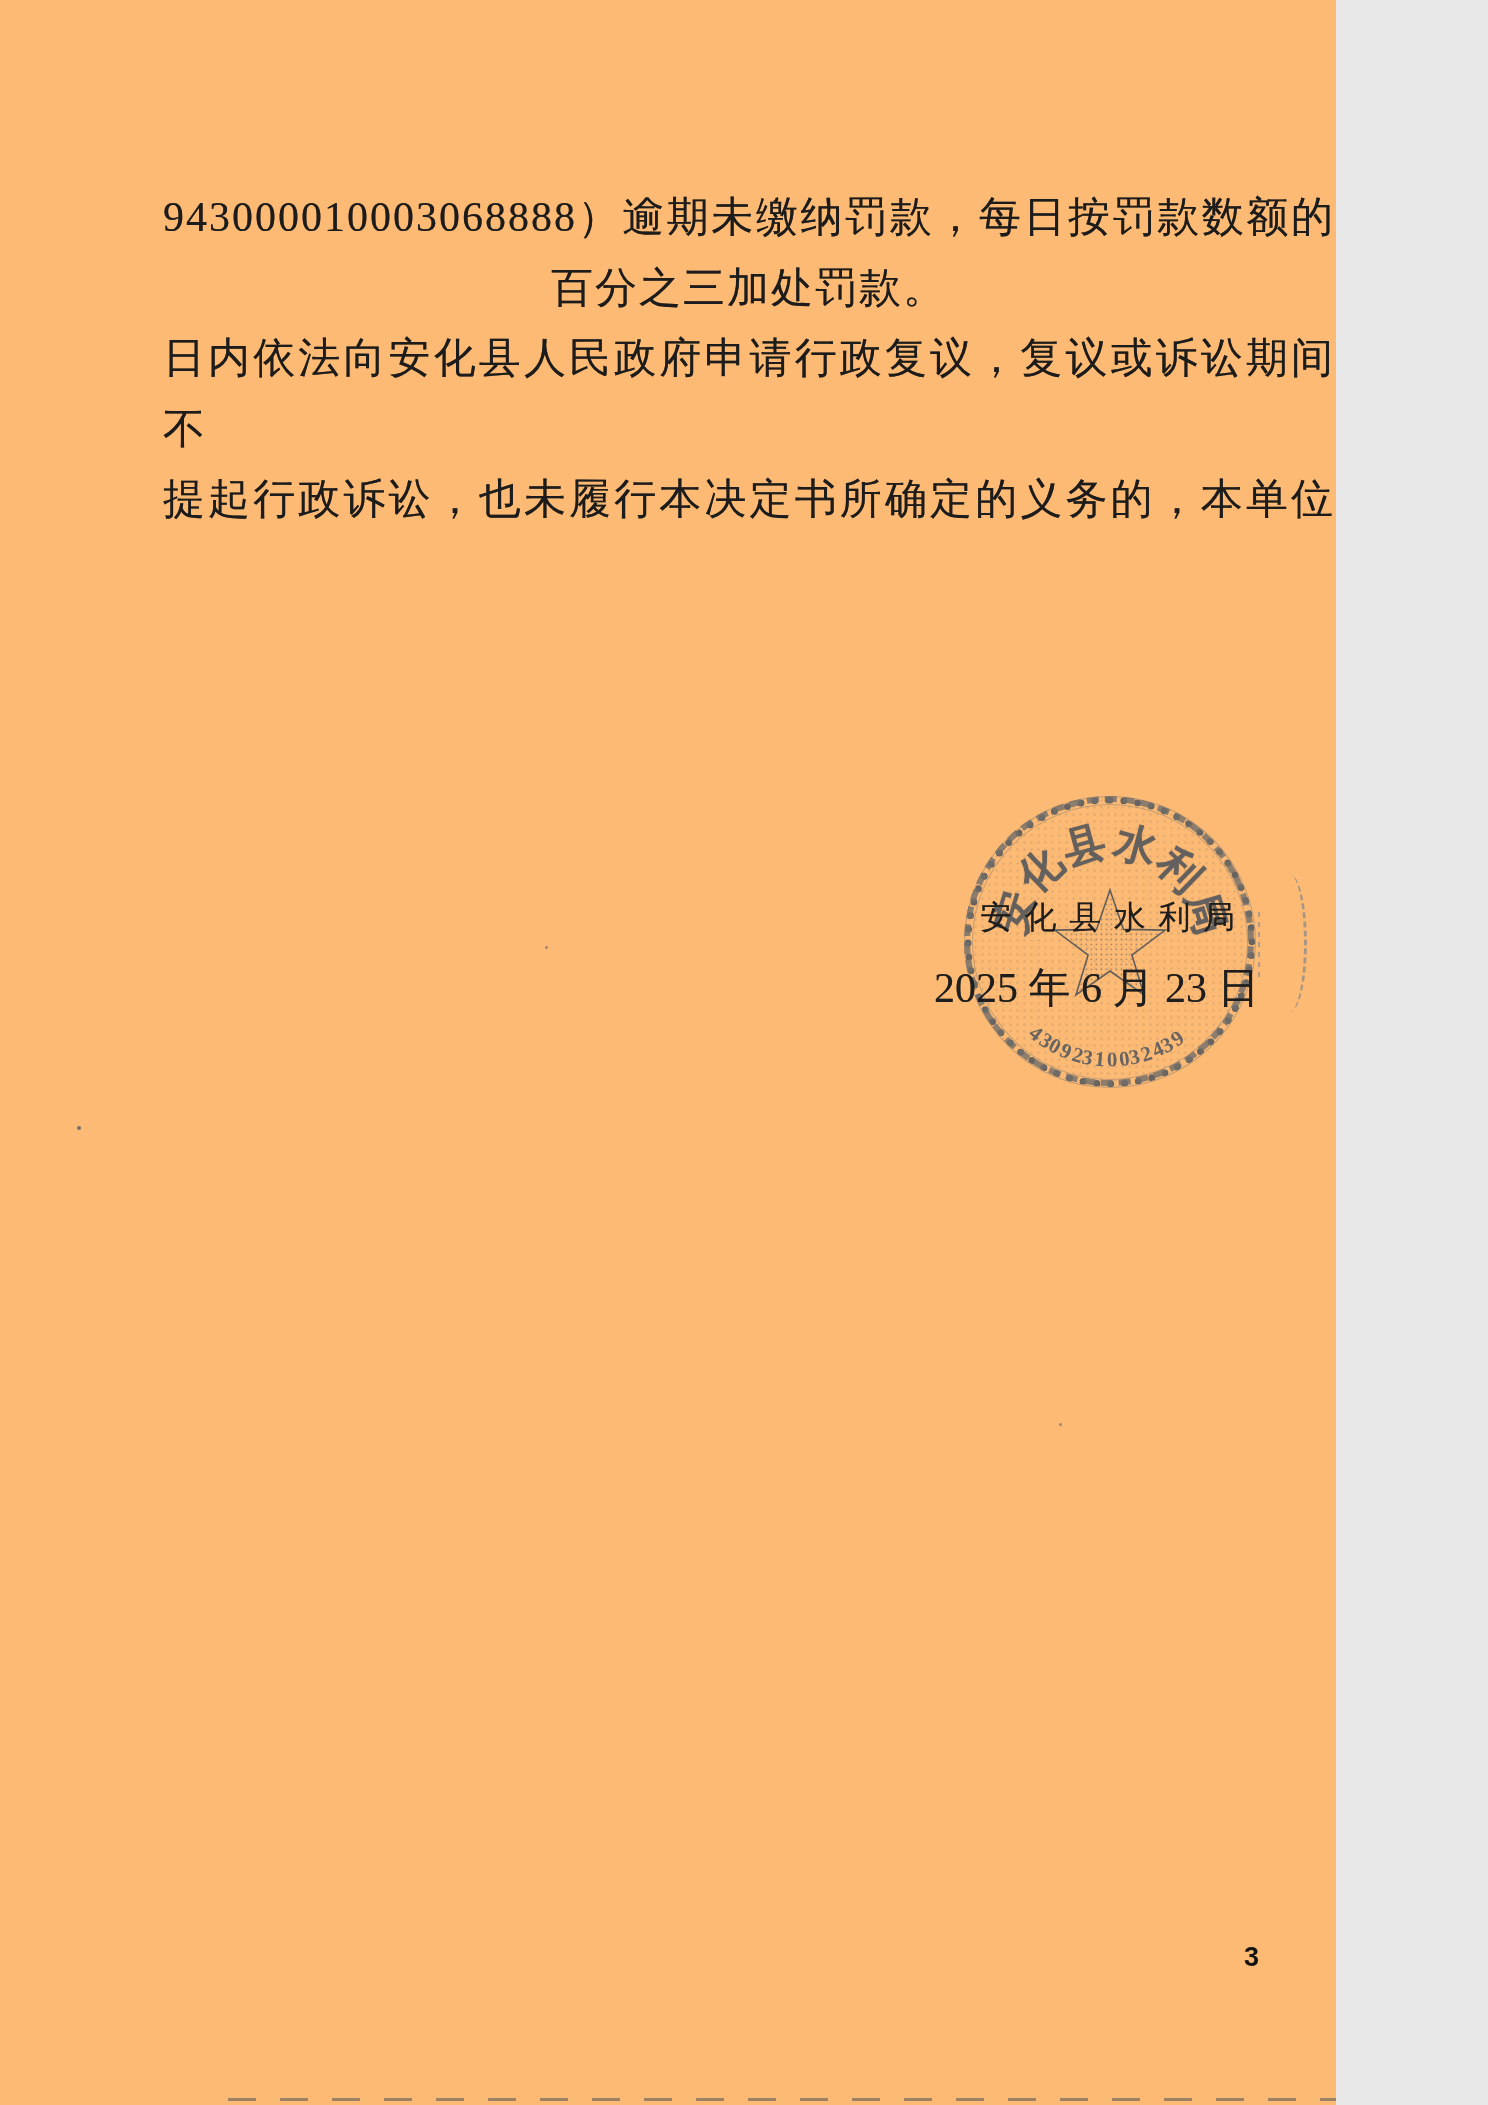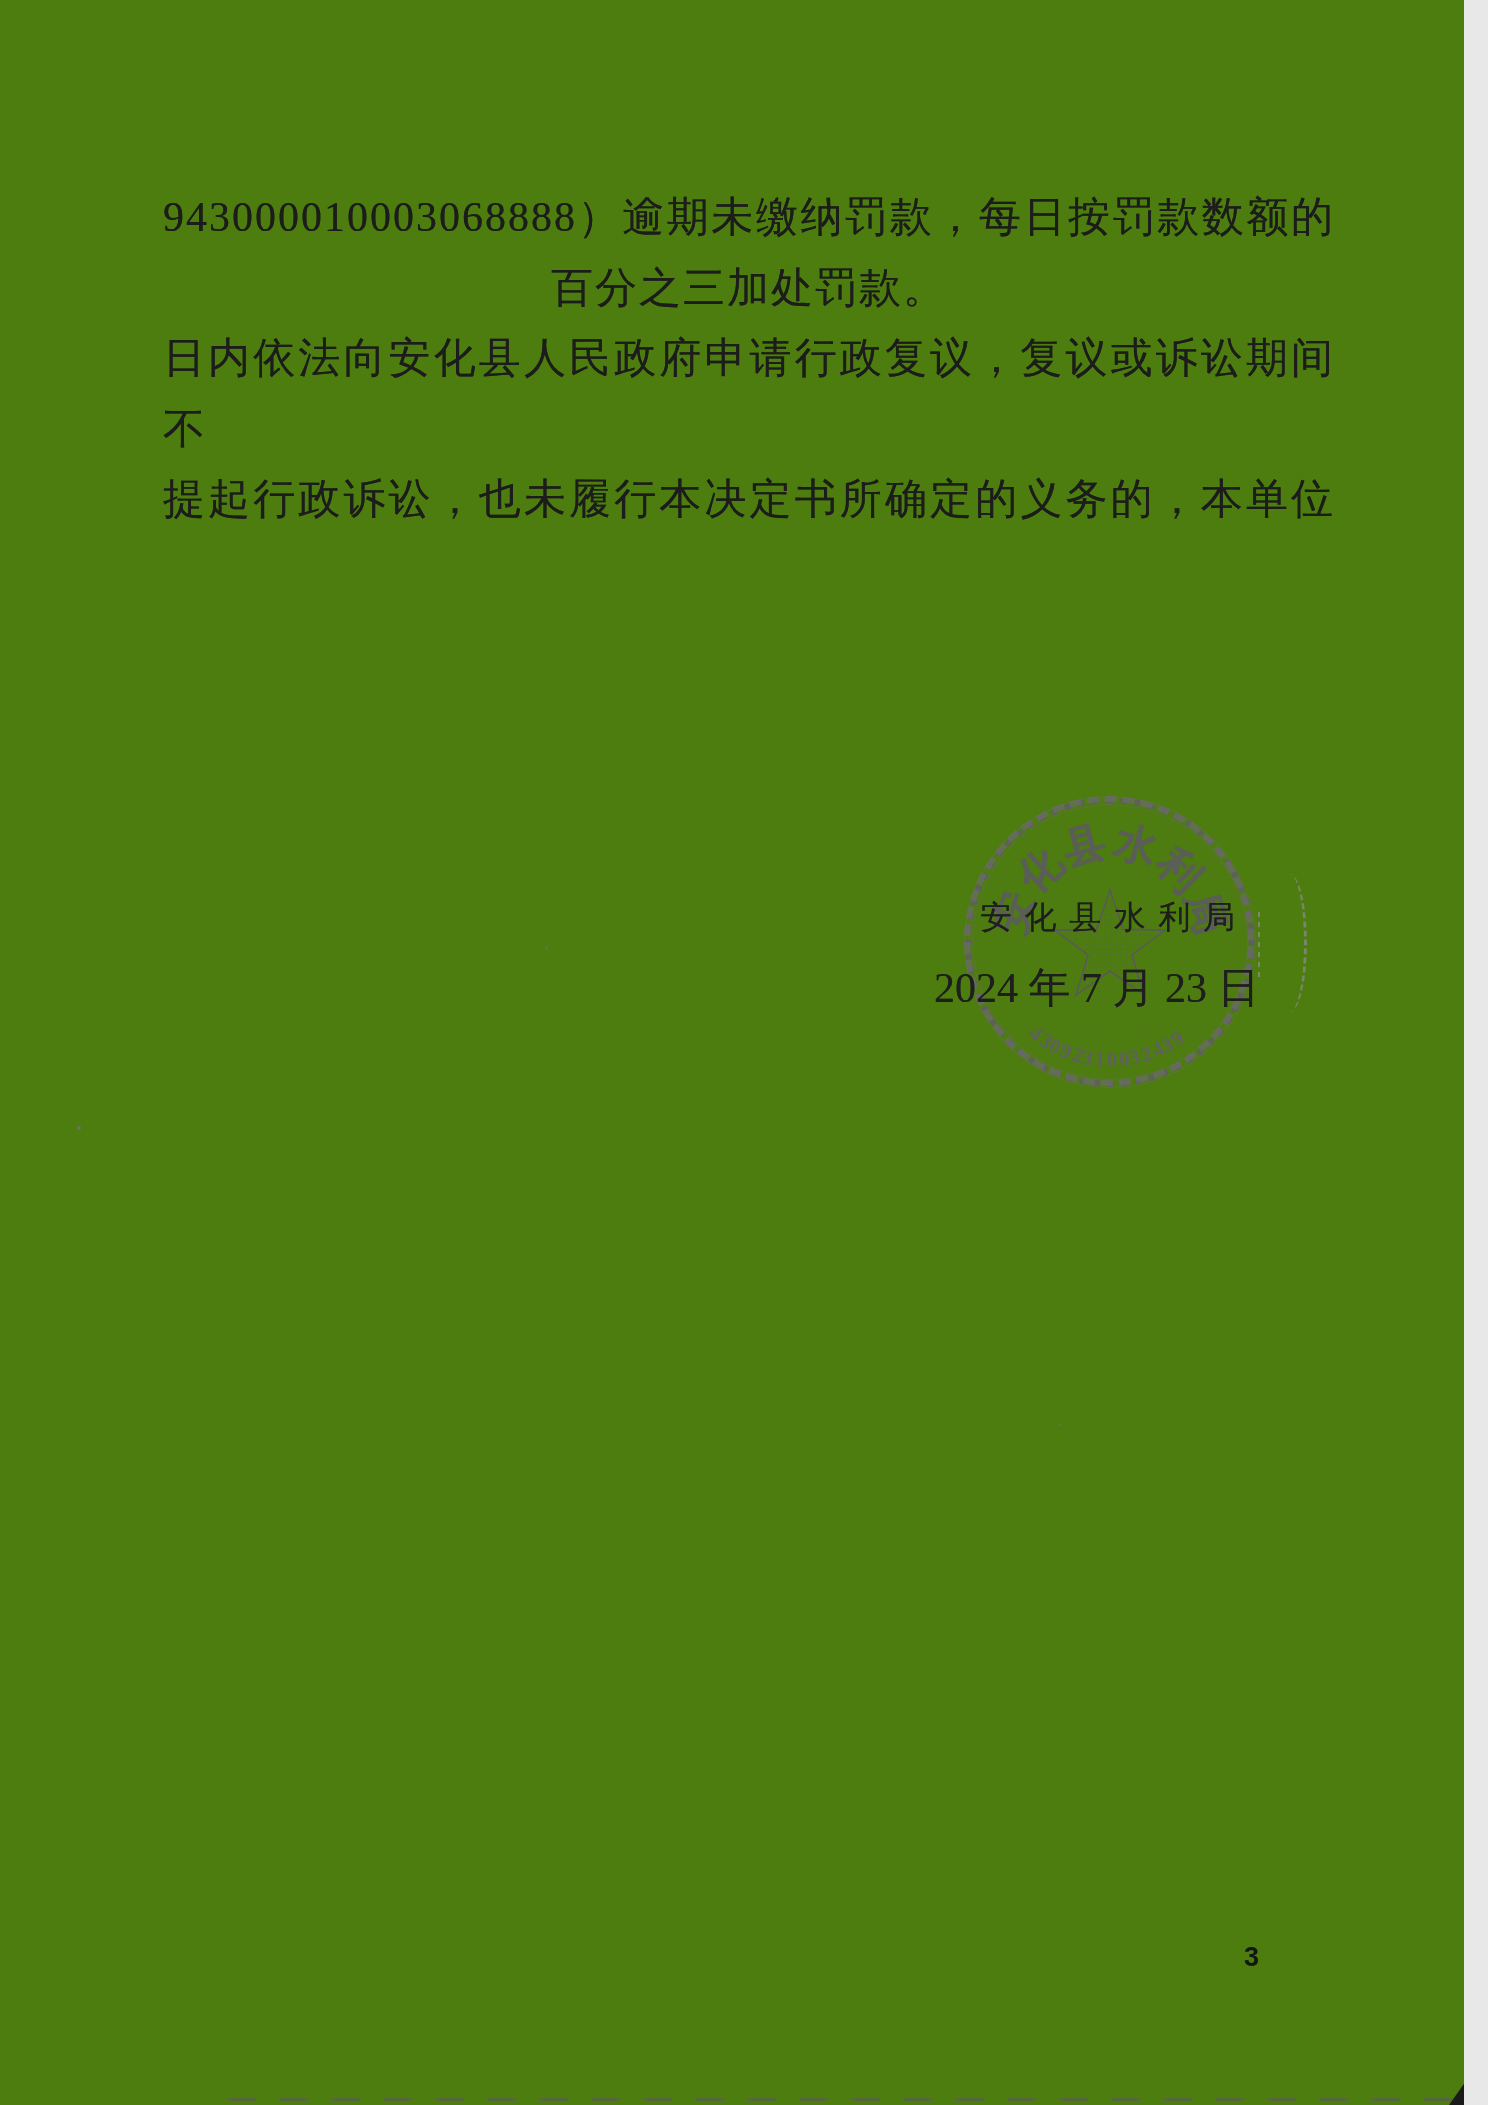--- a/index.html
+++ b/index.html
@@ -1,19 +1,19 @@
 <!DOCTYPE html>
 <html><head>
 <meta charset="utf-8">
 <style>
   html,body{margin:0;padding:0;background:#e8e8e8;}
   .page{
     position:relative;
-    width:1464px;height:2105px;
-    background:#4d7c0f;
+    width:1336px;height:2105px;
+    background:#fdba74;
     overflow:hidden;
     font-family:"Liberation Serif","DejaVu Serif",serif;
     color:#1c1c1c;
   }
   
   .body-text{
     position:absolute;left:163px;top:182px;width:1172px;
     font-size:42px;line-height:70.5px;letter-spacing:2px;
     color:#1c1c1c;
     text-shadow:0 0 .5px rgba(0,0,0,.55);
@@ -152,21 +152,21 @@
     <span class="code-digit" style="--a:-181deg">0</span>
     <span class="code-digit" style="--a:-187deg">0</span>
     <span class="code-digit" style="--a:-192deg">3</span>
     <span class="code-digit" style="--a:-198deg">2</span>
     <span class="code-digit" style="--a:-204deg">4</span>
     <span class="code-digit" style="--a:-209deg">3</span>
     <span class="code-digit" style="--a:-215deg">9</span>
   </div>
 
   <div class="sig-agency">安化县水利局</div>
-  <div class="sig-date">2024 年 7 月 23 日</div>
+  <div class="sig-date">2025 年 6 月 23 日</div>
 
   <div class="ghost-arc"></div>
   <div class="ghost-dash"></div>
 
   <div class="page-number">3</div>
 
   <div class="edge-right"></div>
   <div class="edge-right-thick"></div>
   <div class="edge-bottom"></div>
   <div class="corner-blob"></div>

